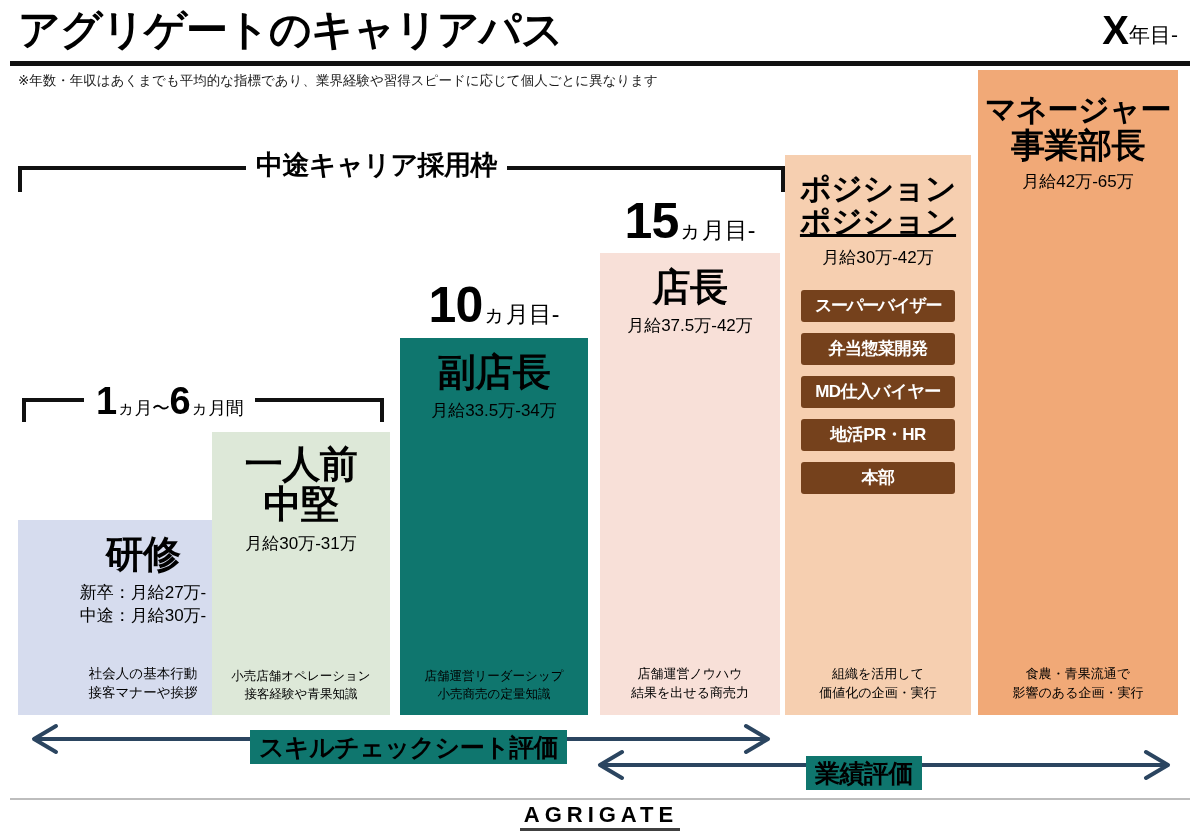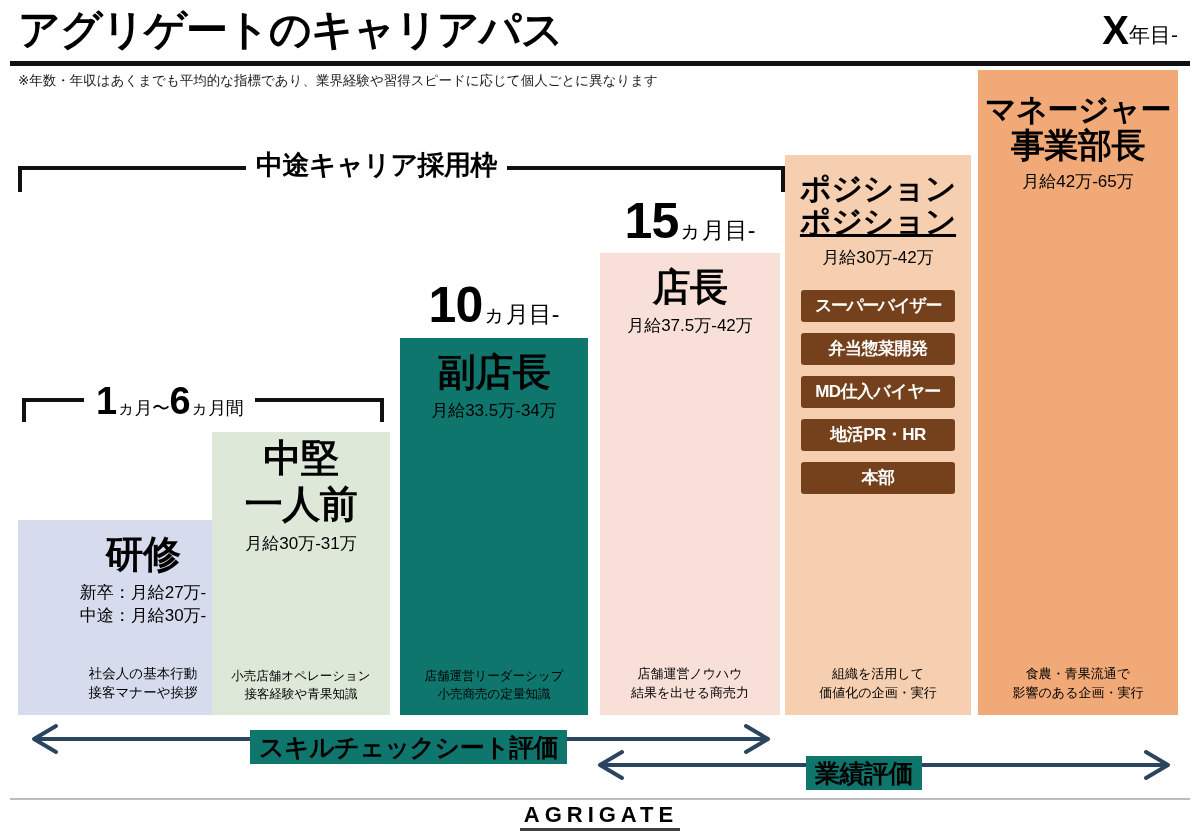--- a/index.html
+++ b/index.html
@@ -129,22 +129,22 @@
       <div>新卒：月給27万-</div>
       <div>中途：月給30万-</div>
     </div>
     <div class="desc">
       <div>社会人の基本行動</div>
       <div>接客マナーや挨拶</div>
     </div>
   </div>
 
   <div class="col" id="col2" style="left:212px; top:432px; width:178px; height:283px; background:#dde8d8;">
+    <div class="role" style="font-size:38px; margin-top:6px;">一人前</div>
     <div class="role" style="font-size:38px;">中堅</div>
-    <div class="role" style="font-size:38px; margin-top:6px;">一人前</div>
     <div class="pay">月給30万-31万</div>
     <div class="desc" style="font-size:12.5px;">
       <div>小売店舗オペレーション</div>
       <div>接客経験や青果知識</div>
     </div>
   </div>
 
   <div class="stagenum" style="left:400px; top:280px; width:188px;">
     <span class="n">10</span><span class="u">ヵ月目-</span>
   </div>

